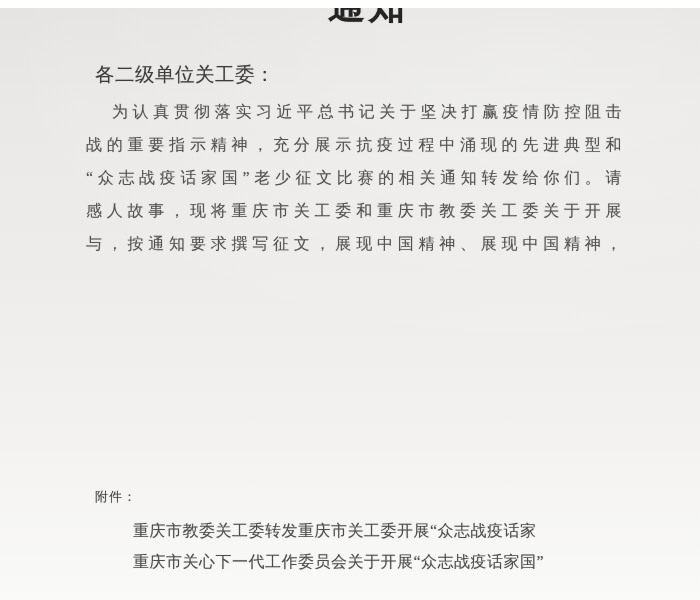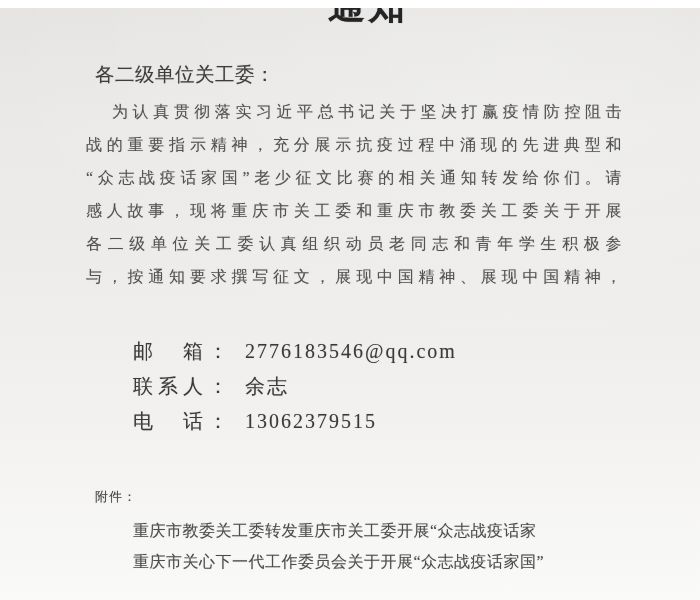--- a/index.html
+++ b/index.html
@@ -114,35 +114,23 @@
 
   <div class="notice-title">通知</div>
 
   <div class="salutation">各二级单位关工委：</div>
 
   <div class="body-block">
     <div class="bline first">为认真贯彻落实习近平总书记关于坚决打赢疫情防控阻击</div>
     <div class="bline">战的重要指示精神，充分展示抗疫过程中涌现的先进典型和</div>
     <div class="bline">“众志战疫话家国”老少征文比赛的相关通知转发给你们。请</div>
     <div class="bline">感人故事，现将重庆市关工委和重庆市教委关工委关于开展</div>
-    <div class="bline">各二级单位关工委认真组织动员老同志和青年学生积极参</div>
     <div class="bline">与，按通知要求撰写征文，展现中国精神、展现中国精神，</div>
   </div>
 
-  <div class="contact-block">
-    <div class="crow">
-      <span class="clabel">邮　箱：</span><span class="cval">2776183546@qq.com</span>
-    </div>
-    <div class="crow">
-      <span class="clabel">联系人：</span><span class="cval">余志</span>
-    </div>
-    <div class="crow">
-      <span class="clabel">电　话：</span><span class="cval">13062379515</span>
-    </div>
-  </div>
 
   <div class="attach-label">附件：</div>
 
   <div class="attach-items">
     <div class="aline">重庆市教委关工委转发重庆市关工委开展“众志战疫话家</div>
     <div class="aline">重庆市关心下一代工作委员会关于开展“众志战疫话家国”</div>
   </div>
 
 </div>
 

